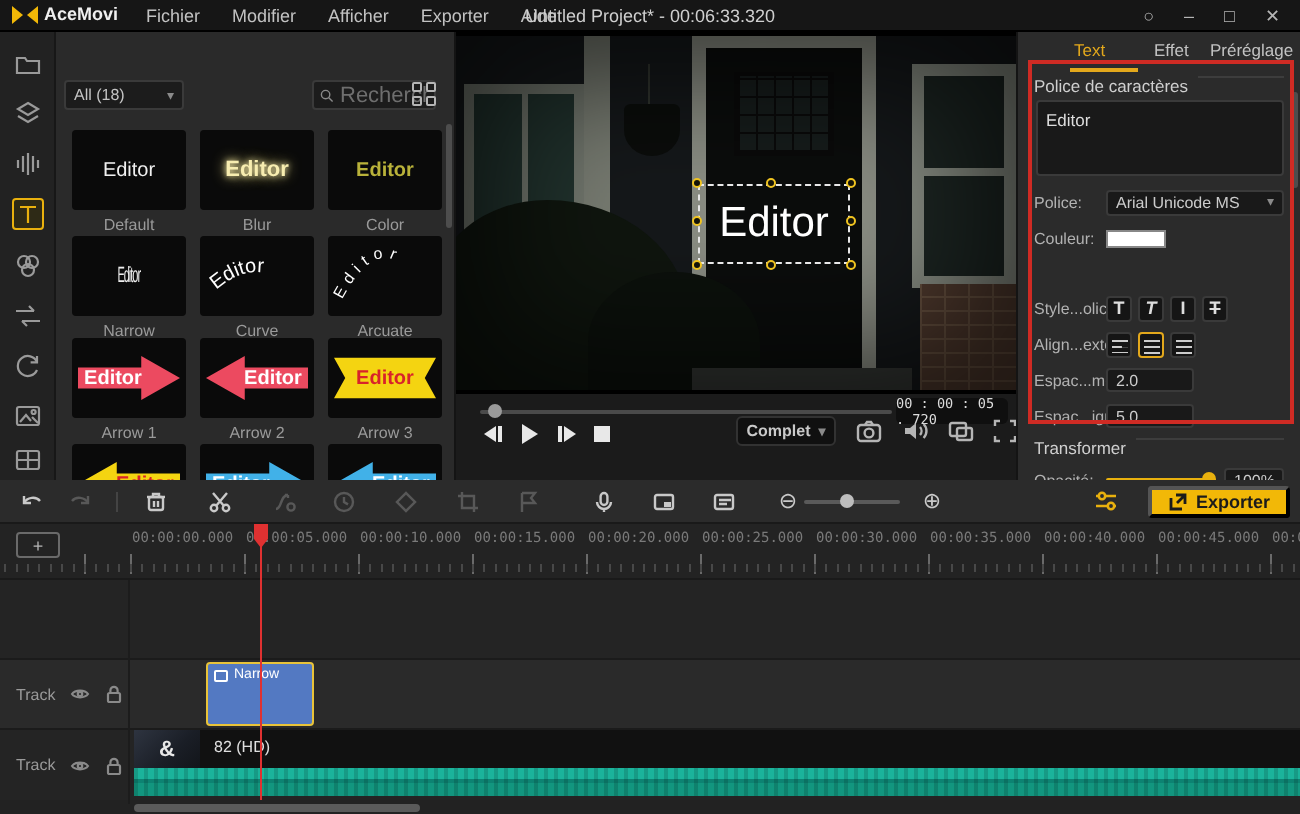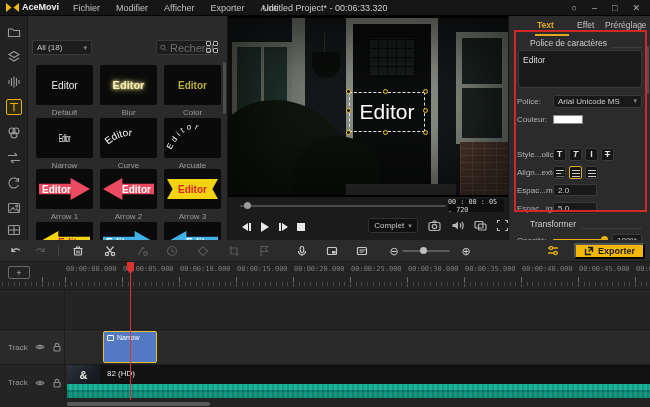--- a/index.html
+++ b/index.html
@@ -78,38 +78,38 @@
   .sel-box{position:absolute;left:121px;top:76px;width:76px;height:40px;border:1px dashed #e8e8e8;display:flex;align-items:center;justify-content:center;}
   .sel-text{color:#fff;font-size:21px;letter-spacing:0;}
   .handle{position:absolute;width:5px;height:5px;border:1.5px solid #f0c420;border-radius:50%;background:#14140a;}
   .h-nw{left:-4px;top:-4px;} .h-n{left:50%;margin-left:-4px;top:-4px;} .h-ne{right:-4px;top:-4px;}
   .h-w{left:-4px;top:50%;margin-top:-4px;} .h-e{right:-4px;top:50%;margin-top:-4px;}
   .h-sw{left:-4px;bottom:-4px;} .h-s{left:50%;margin-left:-4px;bottom:-4px;} .h-se{right:-4px;bottom:-4px;}
   .seekrow{position:absolute;left:0;top:181px;width:280px;height:16px;}
   .seek-line{position:absolute;left:12px;right:62px;top:8px;height:2px;background:#4a4a4a;border-radius:1px;}
   .seek-dot{position:absolute;left:16px;top:5px;width:7px;height:7px;border-radius:50%;background:#9a9a9a;}
   .timecode{position:absolute;right:4px;top:2px;width:56px;height:13px;background:#0f0f0f;border-radius:3px;color:#dcdcdc;font-family:"DejaVu Sans Mono",monospace;font-size:6.8px;display:flex;align-items:center;justify-content:center;}
-  .transport{position:absolute;left:0;top:198px;width:280px;height:26px;display:flex;align-items:center;}
+  .transport{position:absolute;left:0;top:188px;width:280px;height:26px;display:flex;align-items:center;font-weight:bold;}
   .tbtn{display:flex;align-items:center;justify-content:center;width:18px;height:14px;}
   .tri-r{width:0;height:0;border-left:8px solid #e8e8e8;border-top:5px solid transparent;border-bottom:5px solid transparent;}
   .tri-r.sm{border-left-width:6px;border-top-width:4px;border-bottom-width:4px;}
   .tri-l.sm{width:0;height:0;border-right:6px solid #e8e8e8;border-top:4px solid transparent;border-bottom:4px solid transparent;}
   .vbar{width:2px;height:8px;background:#e8e8e8;margin:0 1px;}
   .stopsq{width:8px;height:8px;background:#e8e8e8;}
   .zoomsel{position:absolute;left:140px;top:4px;width:50px;height:15px;background:#101010;border:1px solid #323232;border-radius:3px;display:flex;align-items:center;justify-content:center;gap:4px;color:#c9c9c9;font-size:8px;}
   .pvic{position:absolute;top:5px;width:14px;height:13px;}
   .pvic svg{stroke:#b5b5b5;fill:none;stroke-width:1.2;width:13px;height:13px;}
 
   
   .props{position:absolute;left:508px;top:16px;width:142px;height:224px;background:#2b2b2b;overflow:hidden;z-index:20;border-left:1px solid #141414;}
   .pr-tab{position:absolute;top:4px;font-size:8.5px;color:#c2c2c2;}
-  .pr-tab.active{color:#e3a81c;font-weight:bold;}
+  .pr-tab.active{color:#e3a81c;font-weight:normal;}
   .pr-underline{position:absolute;left:26px;top:18px;width:34px;height:2px;background:#e3a81c;}
   .red-box{position:absolute;left:5px;top:14px;width:133px;height:182px;border:2px solid #cf2b24;pointer-events:none;z-index:9;}
-  .sect{position:absolute;left:8px;right:8px;display:flex;align-items:flex-end;gap:5px;color:#cfcfcf;font-size:8.5px;padding-left:13px;}
+  .sect{position:absolute;left:8px;right:8px;display:flex;align-items:flex-start;gap:5px;color:#cfcfcf;font-size:8.5px;}
   .sect::after{content:"";flex:1;height:1px;background:#3d3d3d;}
   .pr-textarea{position:absolute;left:9px;top:34px;width:124px;height:38px;background:#191919;border:1px solid #3a3a3a;border-radius:2px;color:#ddd;font-size:8.5px;padding:4px;}
   .frow{position:absolute;left:8px;right:8px;height:14px;display:flex;align-items:center;color:#b2b2b2;font-size:8px;}
   .frow .lab{width:36px;}
   .dropdown{flex:1;height:13px;background:#191919;border:1px solid #3a3a3a;border-radius:2px;display:flex;align-items:center;padding:0 4px;color:#ccc;font-size:8px;}
   .dropdown .chev{margin-left:auto;color:#8a8a8a;font-size:7px;}
   .swatch{width:30px;height:9px;background:#fff;border:1px solid #888;}
   .stylebtn{width:13px;height:13px;background:#151515;border:1px solid #3a3a3a;border-radius:2px;color:#ddd;font-size:9px;font-weight:bold;display:flex;align-items:center;justify-content:center;margin-right:3px;}
   .stylebtn.it{font-style:italic;}
   .stylebtn.st{text-decoration:line-through;}

